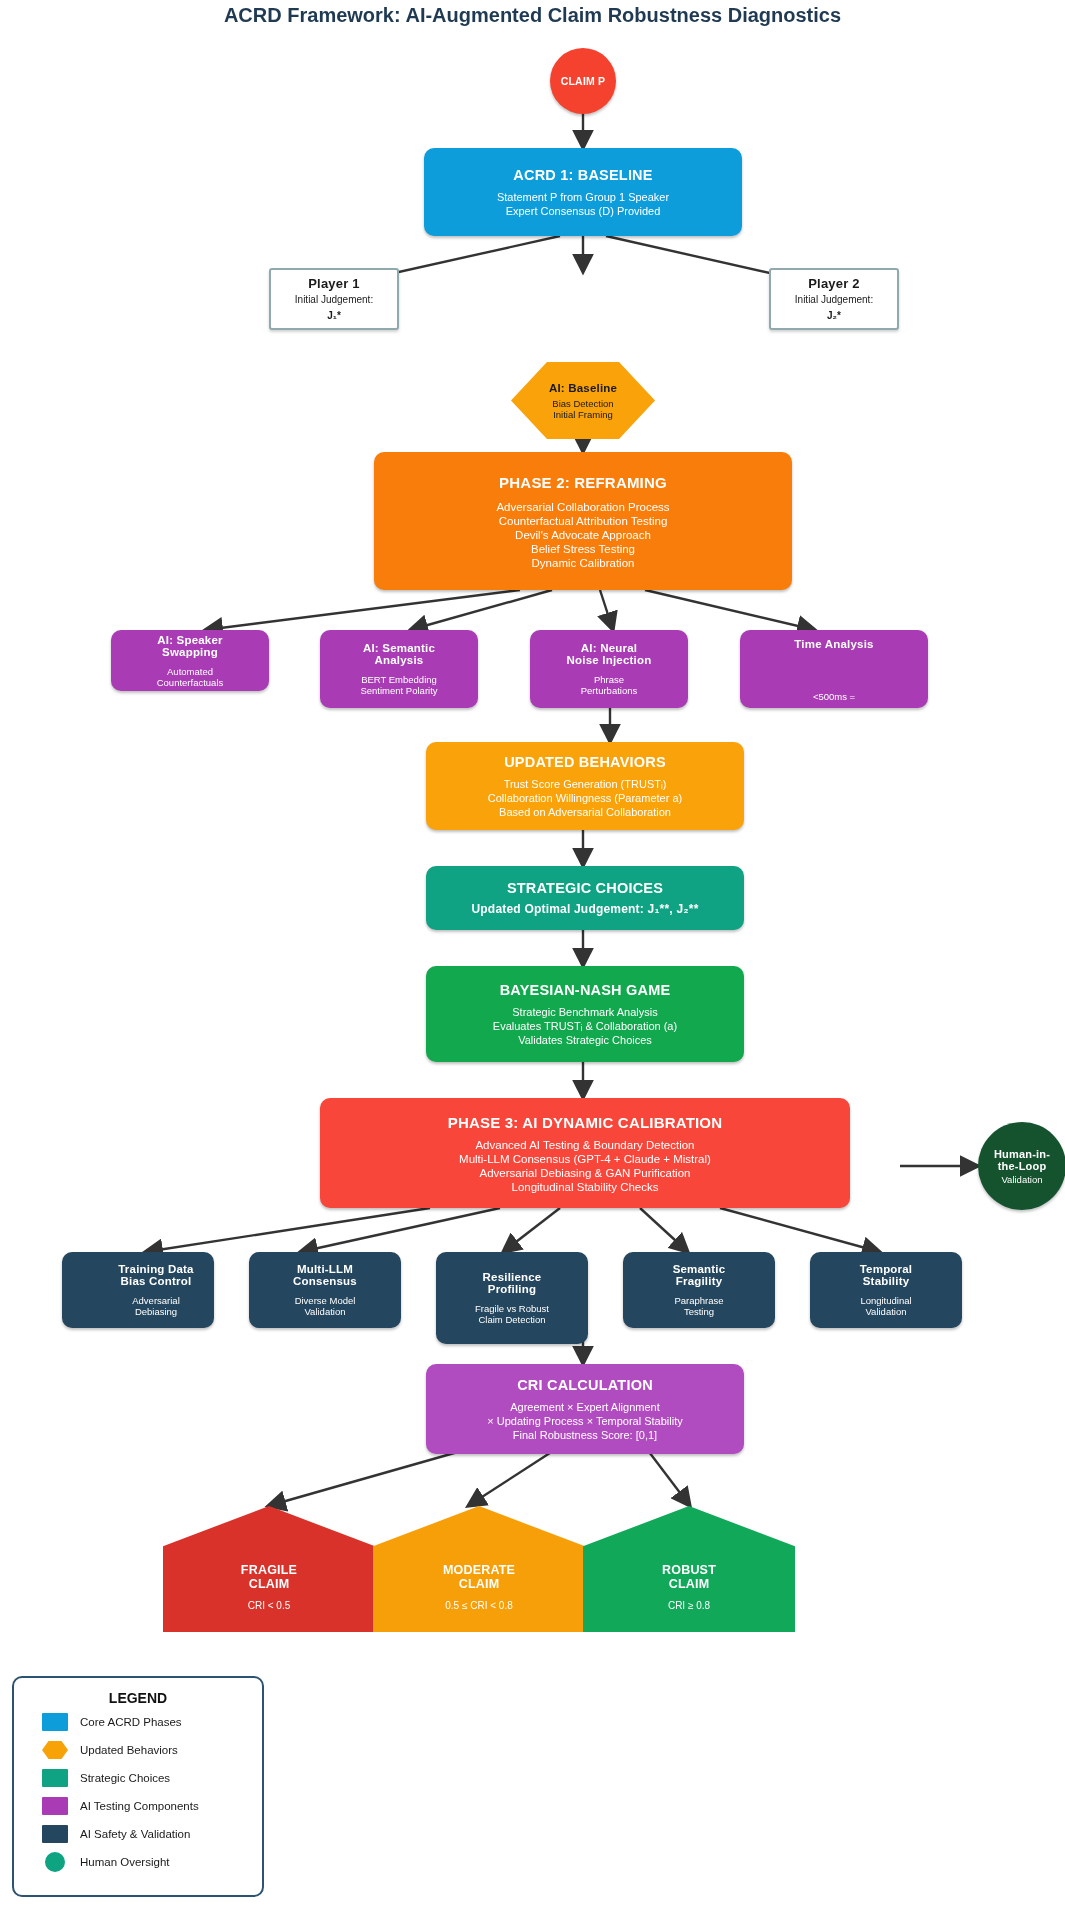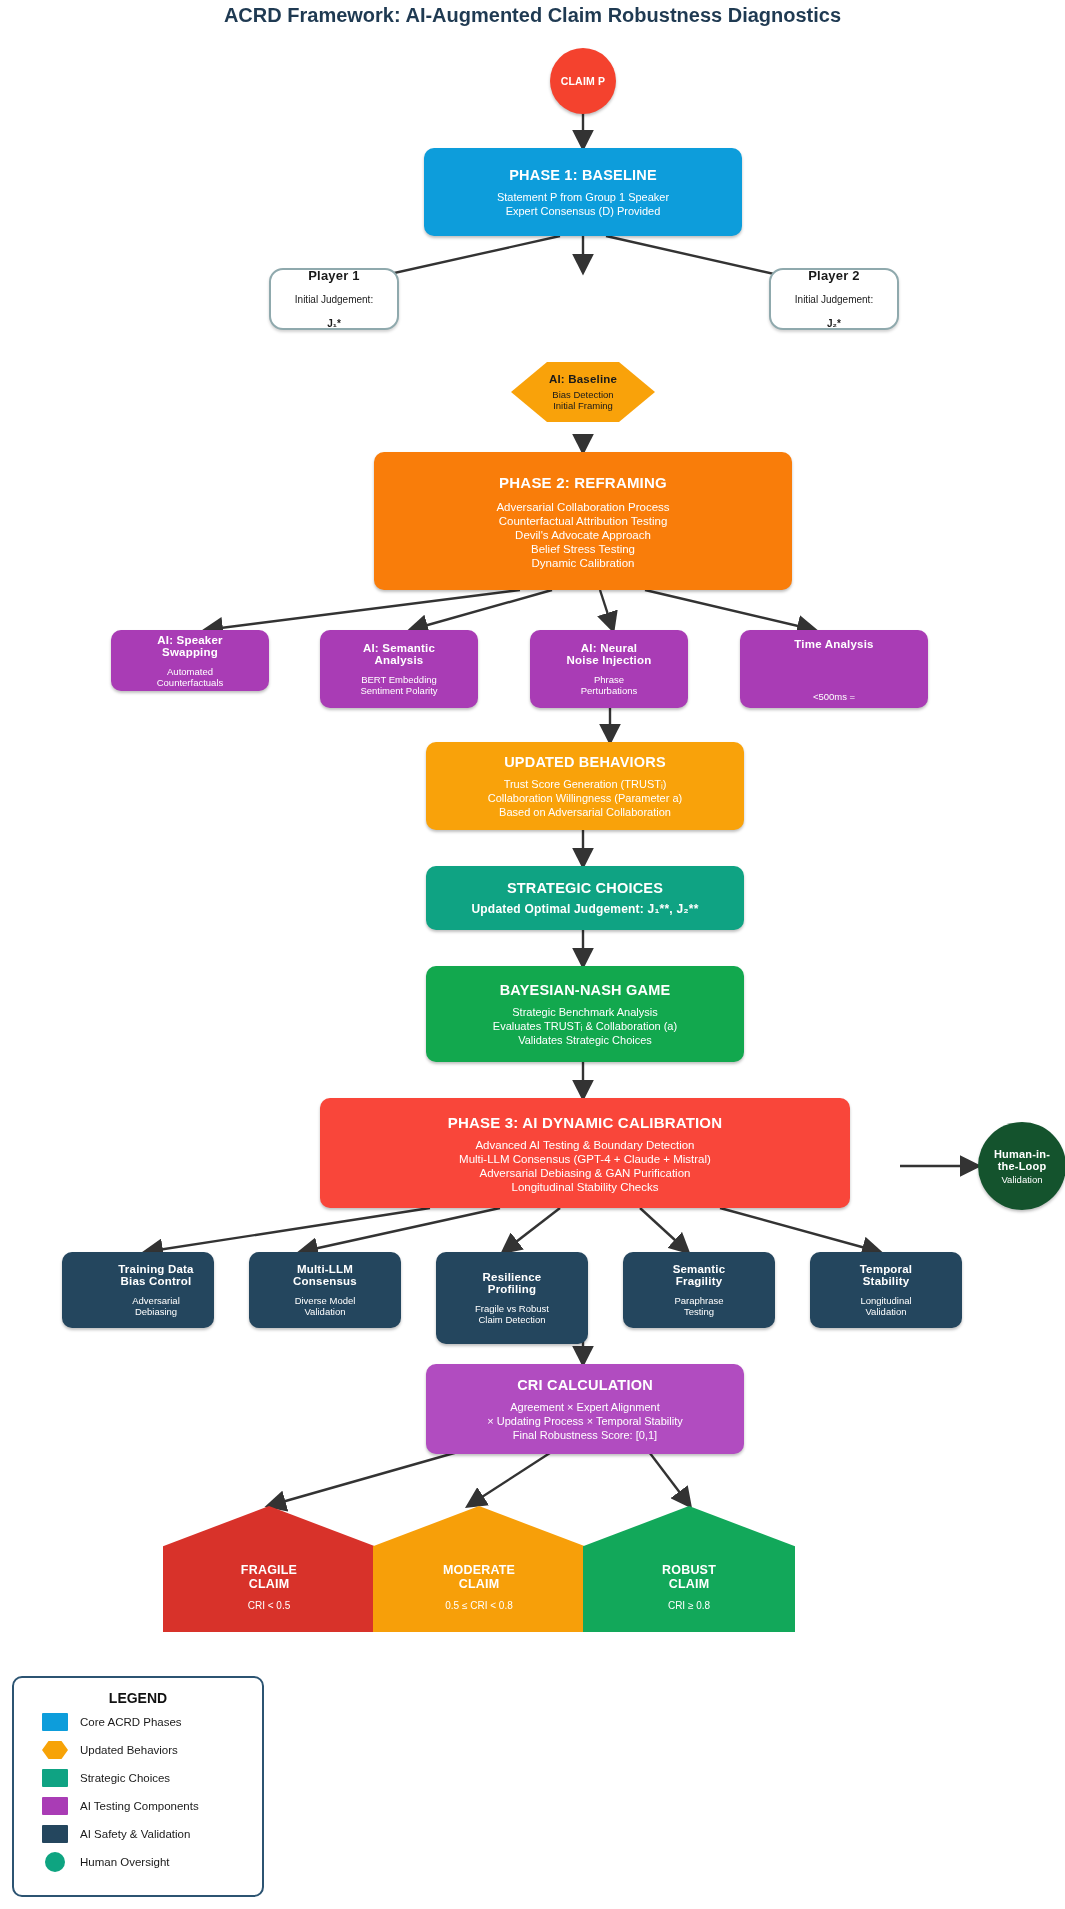--- a/index.html
+++ b/index.html
@@ -10,21 +10,21 @@
   .title{font-weight:bold;letter-spacing:.2px;}
   .sub{font-weight:normal;}
   
   #page-title{position:absolute;left:0;top:4px;width:1065px;text-align:center;font-size:20px;font-weight:bold;color:#1f3a52;z-index:3;}
   
   .rrect{border-radius:10px;box-shadow:0 2px 3px rgba(0,0,0,.25);}
   .ellipse{border-radius:50%;box-shadow:0 2px 3px rgba(0,0,0,.25);}
   .circle{border-radius:50%;box-shadow:0 2px 3px rgba(0,0,0,.25);}
   .hexagon{clip-path:polygon(25% 0,75% 0,100% 50%,75% 100%,25% 100%,0 50%);}
   .hexbig{clip-path:polygon(50% 0,100% 32%,100% 100%,0 100%,0 32%);}
-  .player{background:#ffffff;border:2px solid #8fa9ad;border-radius:14px;color:#1a1a1a;box-shadow:0 2px 3px rgba(0,0,0,.18);gap:8px;}
+  .player{background:#ffffff;border:2px solid #8fa9ad;border-radius:3px;color:#1a1a1a;box-shadow:0 2px 3px rgba(0,0,0,.18);}
   .player .title{font-size:13px;}
   .player .sub{font-size:10px;margin-top:3px;line-height:1.25;}
   .white{color:#ffffff;}
   .blk{color:#1a1a1a;}
   
   #legend{position:absolute;left:12px;top:1676px;width:252px;height:221px;background:#ffffff;border:2px solid #2c5472;border-radius:10px;z-index:5;box-sizing:border-box;}
   #legend .lg-title{text-align:center;font-size:14px;font-weight:bold;color:#111;margin-top:12px;}
   .lg-row{display:flex;align-items:center;height:24px;margin:4px 0 0 28px;}
   .lg-swatch{width:26px;height:18px;margin-right:12px;flex:0 0 auto;}
   .lg-sq{border-radius:1px;}
@@ -71,38 +71,38 @@
       <path d="M570,1440 L468,1506"></path>
       <path d="M640,1440 L690,1506"></path>
     </g>
   </svg>
 
   <div class="node ellipse" style="left:550px;top:48px;width:66px;height:66px;background:#f4422e;">
     <span class="title white" style="font-size:10.5px;">CLAIM P</span>
   </div>
 
   <div class="node rrect" style="left:424px;top:148px;width:318px;height:88px;background:#0d9ddb;">
-    <span class="title white" style="font-size:14.5px;">PHASE 1: BASELINE</span>
+    <span class="title white" style="font-size:14.5px;">ACRD 1: BASELINE</span>
     <span class="sub white" style="font-size:11px;margin-top:8px;">Statement P from Group 1 Speaker</span>
     <span class="sub white" style="font-size:11px;margin-top:2px;">Expert Consensus (D) Provided</span>
   </div>
 
   <div class="node player" style="left:269px;top:268px;width:130px;height:62px;">
     <span class="title">Player 1</span>
     <span class="sub">Initial Judgement:</span>
     <span class="sub" style="font-weight:bold;">J₁*</span>
   </div>
 
   <div class="node player" style="left:769px;top:268px;width:130px;height:62px;">
     <span class="title">Player 2</span>
     <span class="sub">Initial Judgement:</span>
     <span class="sub" style="font-weight:bold;">J₂*</span>
   </div>
 
-  <div class="node hexagon" style="left:511px;top:362px;width:144px;height:60px;background:#f9a20a;">
+  <div class="node hexagon" style="left:511px;top:362px;width:144px;height:77px;background:#f9a20a;">
     <span class="title blk" style="font-size:11.5px;">AI: Baseline</span>
     <span class="sub blk" style="font-size:9.5px;margin-top:4px;">Bias Detection</span>
     <span class="sub blk" style="font-size:9.5px;">Initial Framing</span>
   </div>
 
   <div class="node rrect" style="left:374px;top:452px;width:418px;height:138px;background:#f97d0a;">
     <span class="title white" style="font-size:15px;">PHASE 2: REFRAMING</span>
     <span class="sub white" style="font-size:11.5px;margin-top:10px;">Adversarial Collaboration Process</span>
     <span class="sub white" style="font-size:11.5px;margin-top:2px;">Counterfactual Attribution Testing</span>
     <span class="sub white" style="font-size:11.5px;margin-top:2px;">Devil's Advocate Approach</span>

